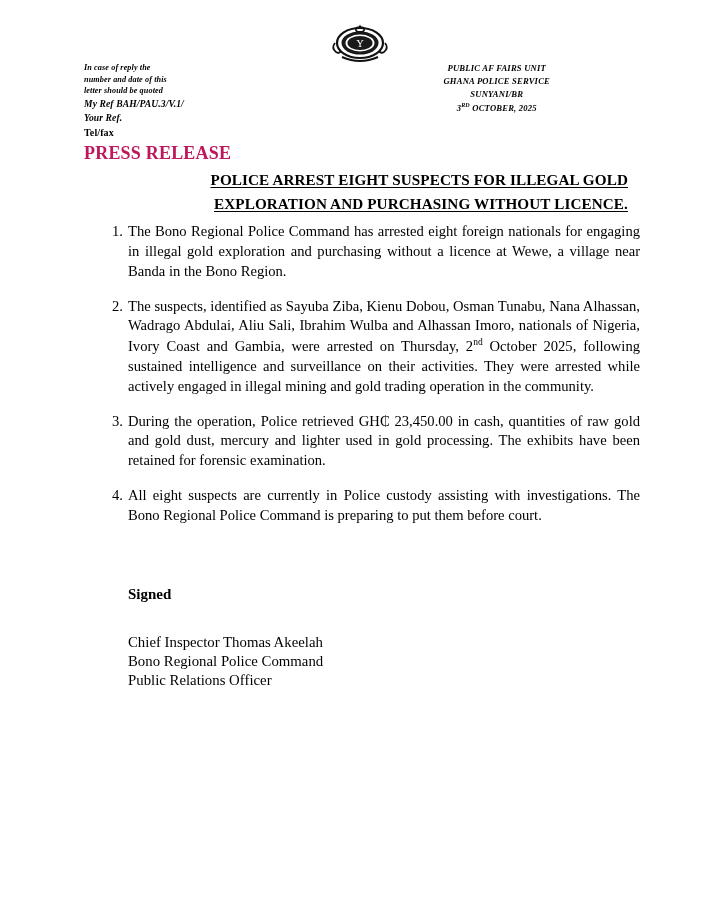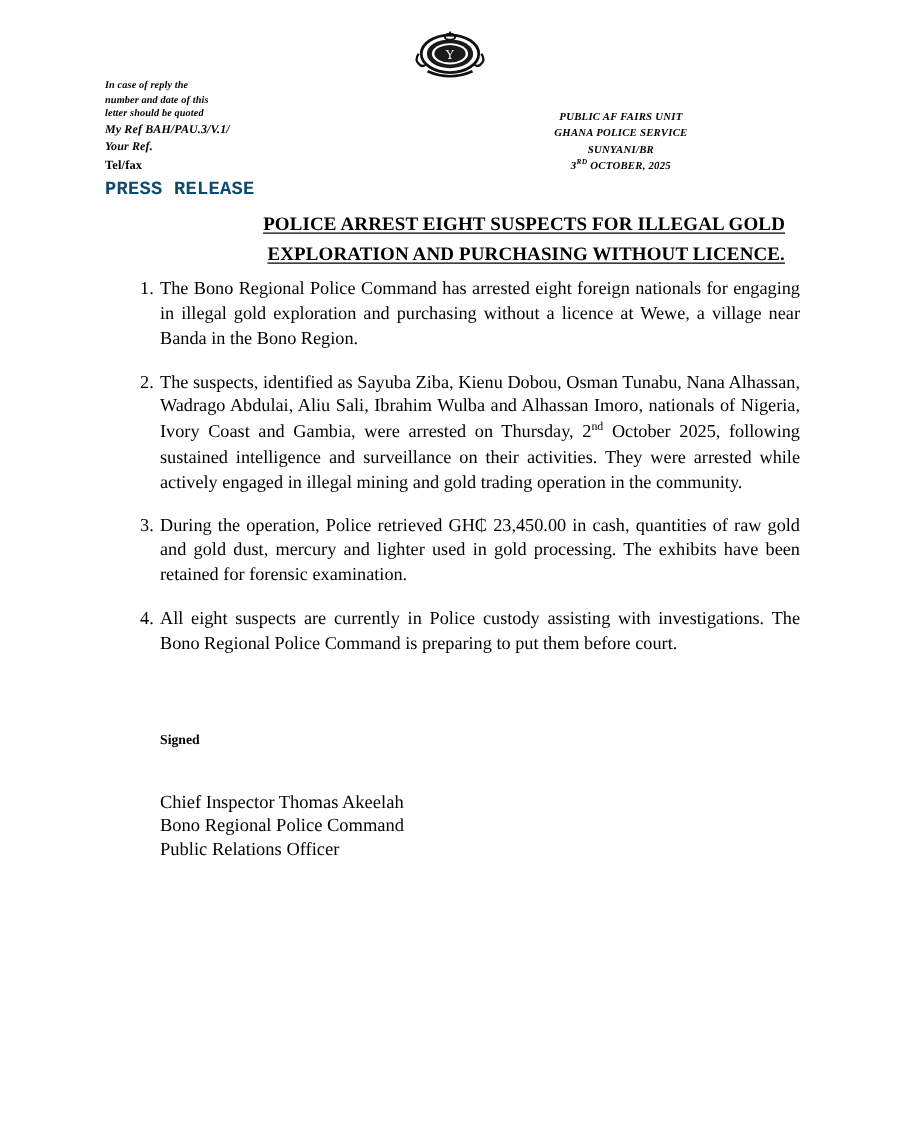--- a/index.html
+++ b/index.html
@@ -70,36 +70,35 @@
     margin-top: 2px;
   }
   .lh-right {
     text-align: center;
     font-style: italic;
     font-weight: bold;
     font-size: 8.6px;
     line-height: 1.5;
     letter-spacing: 0.2px;
     padding-right: 2px;
-    margin-top: 25px;
   }
   .lh-right sup {
     font-size: 6px;
     vertical-align: super;
   }
 
   
   .press-release {
     position: absolute;
     top: 143px;
     left: 84px;
-    font-family: Liberation Mono, monospace;
-    font-weight: bold;
-    font-size: 15px;
-    color: #0c4a6e;
+    font-family: Liberation Serif, serif;
+    font-weight: bold;
+    font-size: 18px;
+    color: #be185d;
     letter-spacing: 0.2px;
   }
 
   
   .title {
     position: absolute;
     top: 168px;
     left: 108px;
     width: 520px;
     text-align: right;
@@ -145,21 +144,21 @@
     font-size: 9.5px;
     vertical-align: super;
   }
 
   
   .signed {
     position: absolute;
     top: 586px;
     left: 128px;
     font-weight: bold;
-    font-size: 11px;
+    font-size: 15px;
   }
   .sign-lines {
     position: absolute;
     top: 633px;
     left: 128px;
     font-size: 14.8px;
     line-height: 1.29;
   }
   .sign-lines div { white-space: nowrap; }
 </style>

